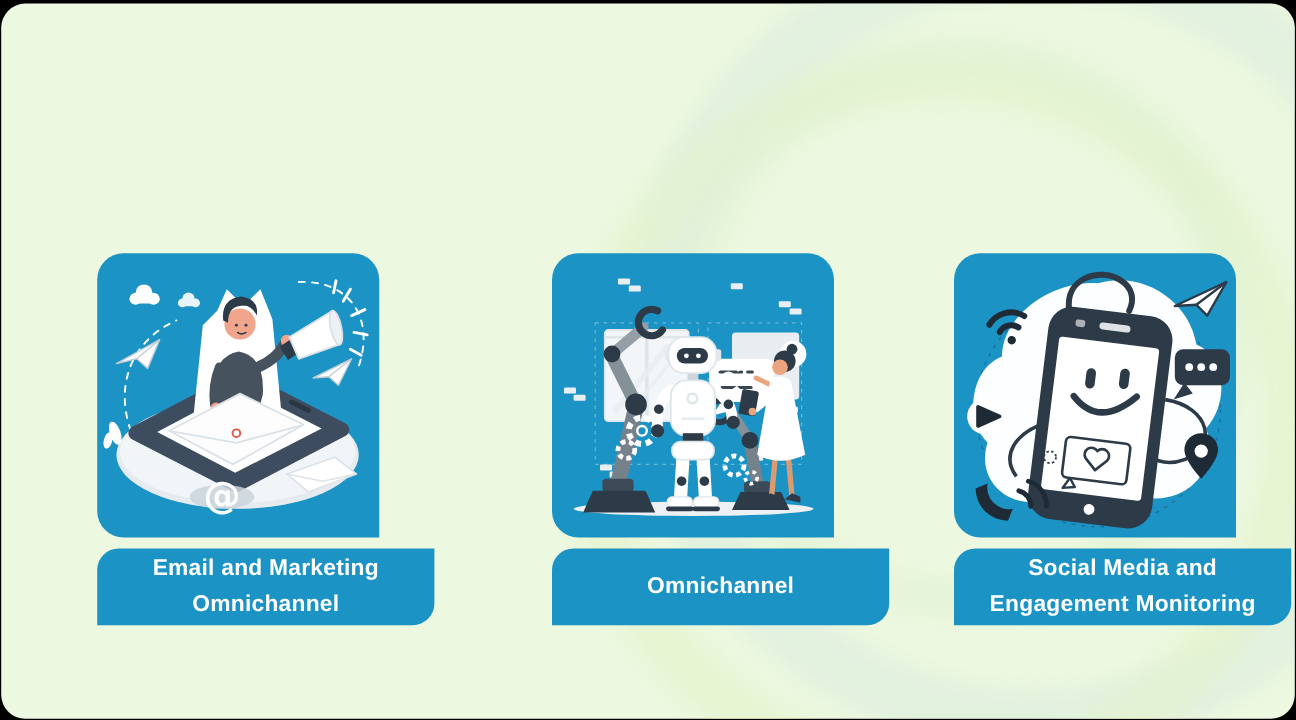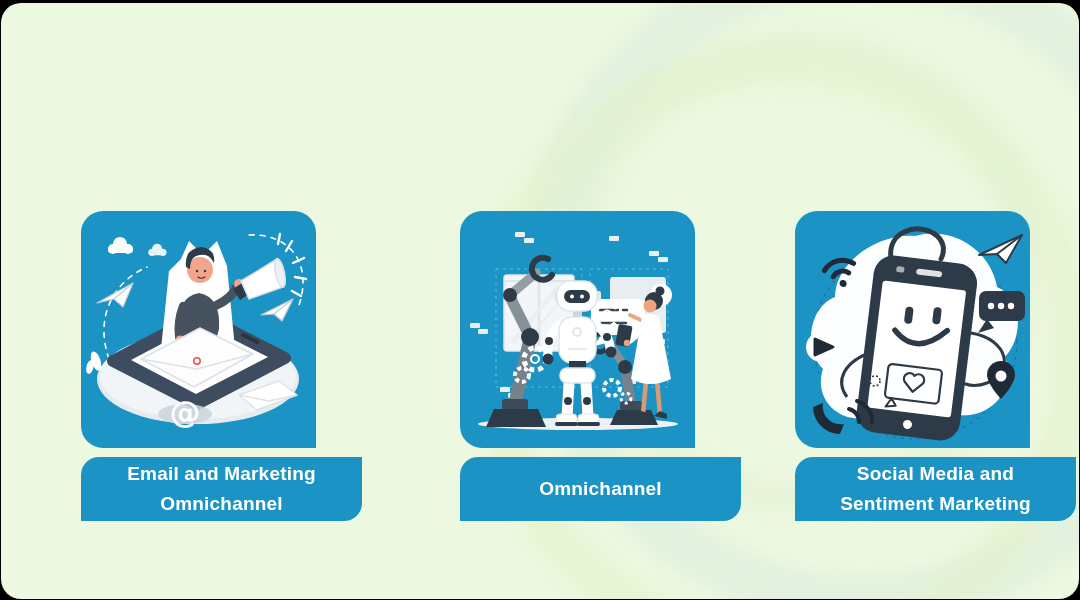--- a/index.html
+++ b/index.html
@@ -358,17 +358,17 @@
         <g>
           <path d="M206,150 a14,14 0 0 1 14,14 c0,9 -14,24 -14,24 c0,0 -14,-15 -14,-24 a14,14 0 0 1 14,-14 z" fill="#1e2b36"></path>
           <circle cx="206" cy="165" r="5.5" fill="#ffffff"></circle>
         </g>
 
         <circle cx="80" cy="170" r="5" fill="none" stroke="#2d3b49" stroke-width="1.5" stroke-dasharray="2 2"></circle>
       </svg>
     </div>
     <div class="label">
       <span>Social Media and</span>
-      <span>Sentiment Marketing</span>
+      <span>Engagement Monitoring</span>
     </div>
   </section>
 
 </div>
 
 </body></html>

